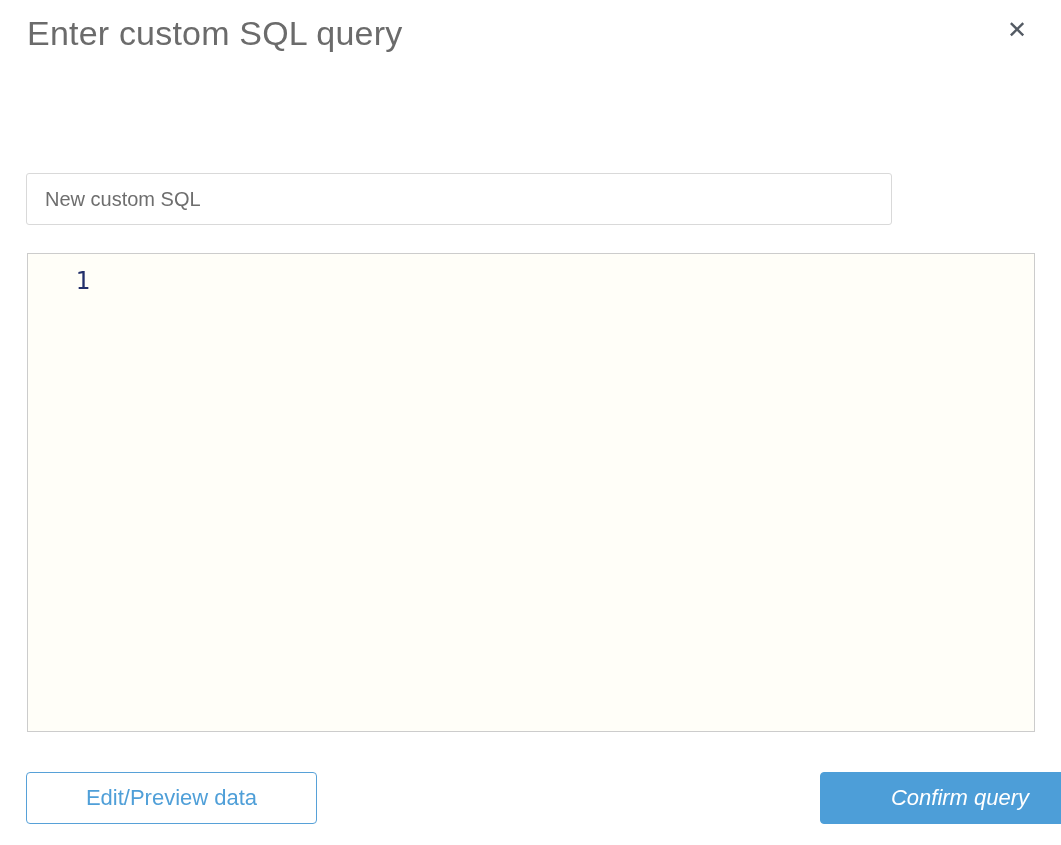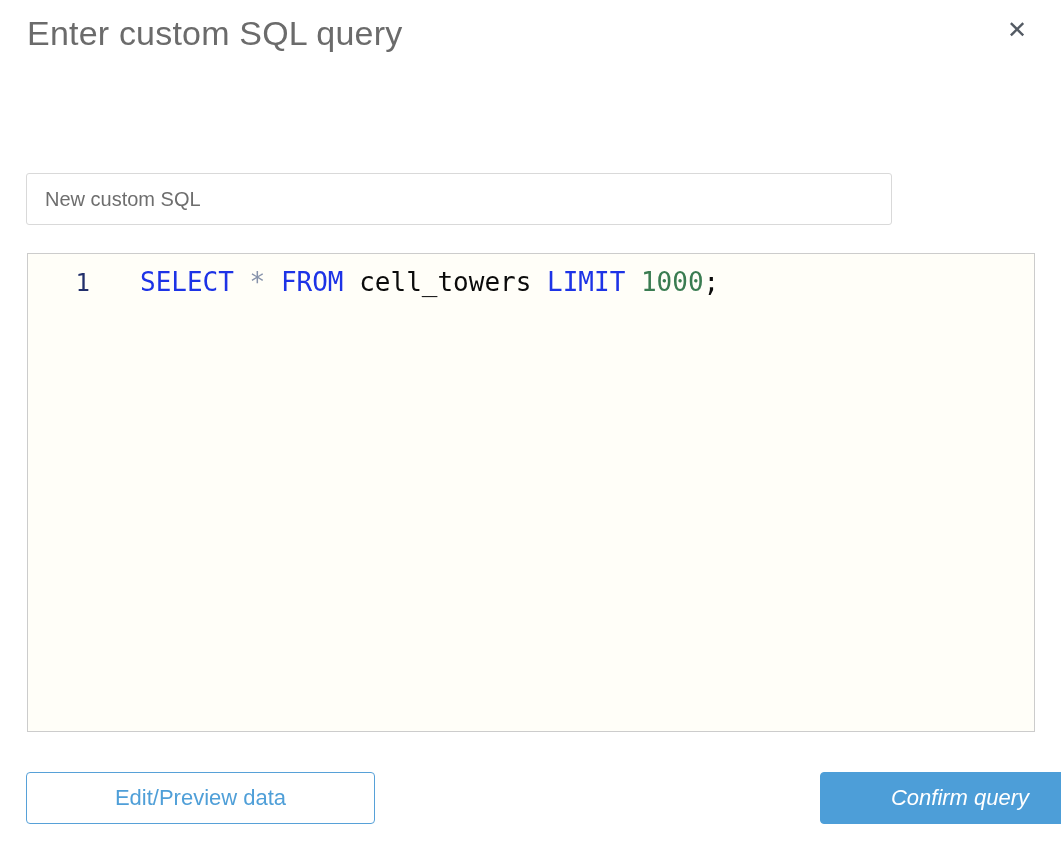--- a/index.html
+++ b/index.html
@@ -68,21 +68,21 @@
   .tok-punctuation { color: #0b0b0b; }
 
   .btn {
     position: absolute; top: 772px; height: 52px;
     border-radius: 4px;
     font-size: 22px;
     font-family: "Liberation Sans", sans-serif;
     cursor: pointer;
   }
   .btn-secondary {
-    left: 26px; width: 349px;
+    left: 26px; width: 291px;
     background: #ffffff;
     border: 1px solid #57a1d8;
     color: #4f9fd8;
   }
   .btn-primary {
     left: 820px; width: 280px;
     background: #4d9ed8;
     border: 1px solid #4d9ed8;
     color: #ffffff;
     font-style: italic;
@@ -96,21 +96,20 @@
   <h1 class="title">Enter custom SQL query</h1>
 
   <button class="close-btn">✕</button>
 
 
   <input class="name-input" type="text" value="New custom SQL" style="">
 
   <div class="sql-editor">
     <div class="editor-line">
       <div class="gutter">1</div>
-      <div class="code-line"><span class="tok-keyword">SELECT </span><span class="tok-operator">* </span><span class="tok-keyword">FROM </span><span class="tok-identifier">cell_towers </span><span class="tok-keyword">LIMIT </span><span class="tok-number">1000</span><span class="tok-punctuation">;</span></div>
     </div>
   </div>
 
   <button class="btn btn-secondary">Edit/Preview data</button>
 
   <button class="btn btn-primary">Confirm query</button>
 
 </div>
 
 </body></html>

